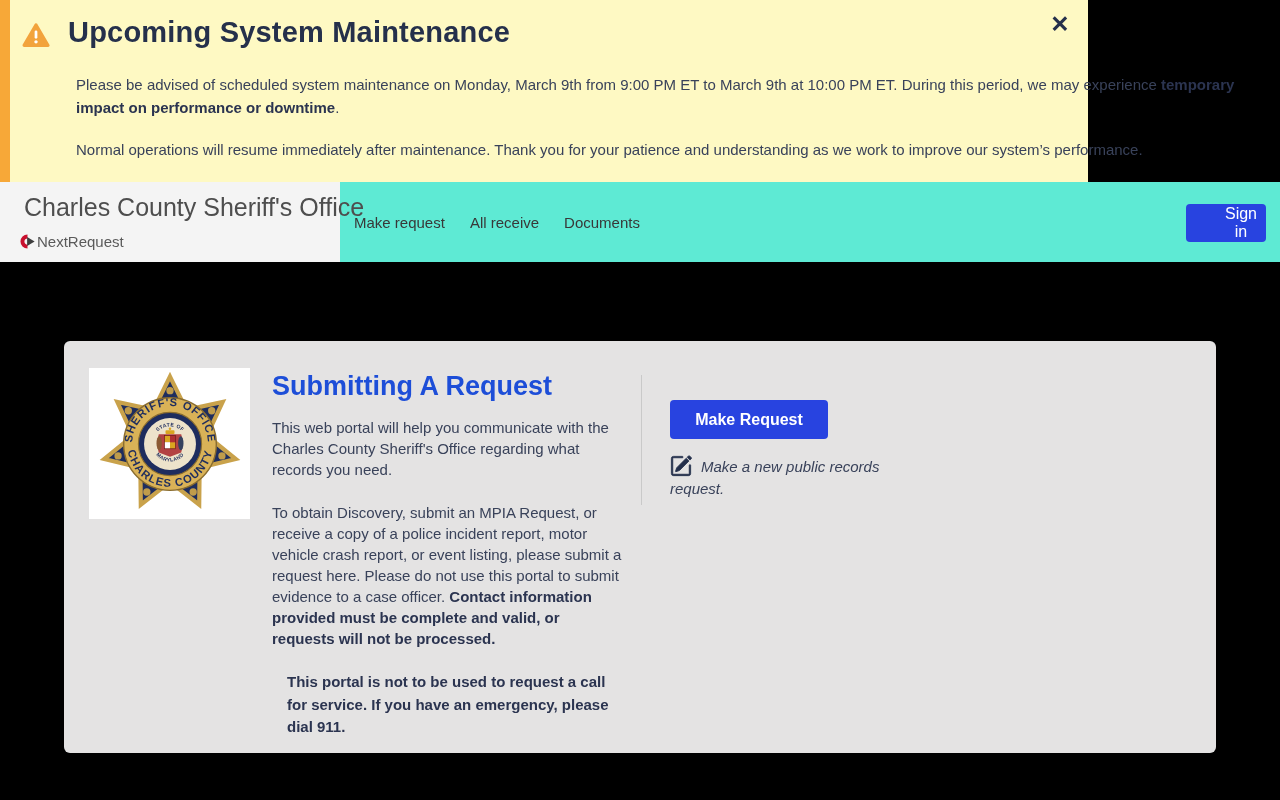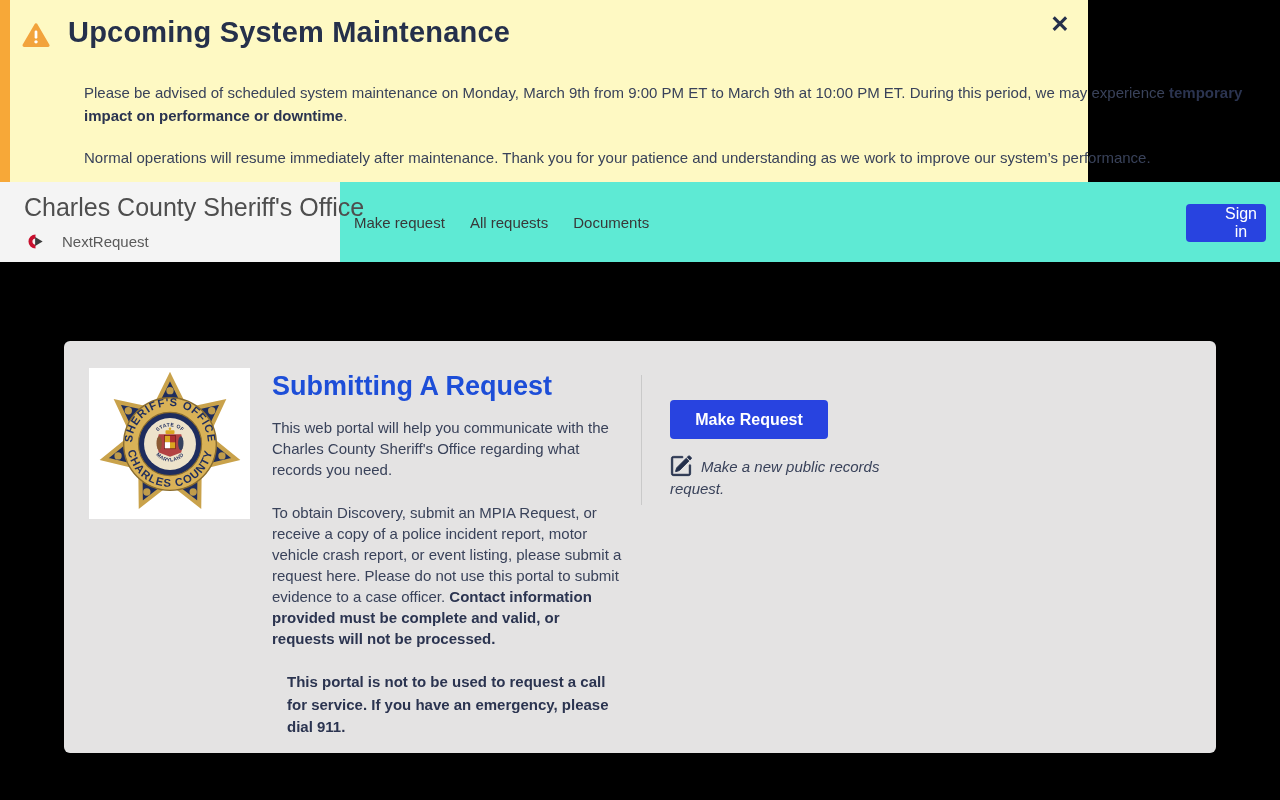--- a/index.html
+++ b/index.html
@@ -9,30 +9,30 @@
     background:#000; font-family:"Liberation Sans", sans-serif;
     -webkit-font-smoothing:antialiased;
   }
 
   
   .banner { position:absolute; top:0; left:0; width:1088px; height:182px; background:#fef9c3; z-index:3; }
   .banner-accent { position:absolute; left:0; top:0; width:10px; height:182px; background:#F7A838; }
   .warning-icon { position:absolute; left:22px; top:23px; width:28px; height:25px; }
   .banner-title { position:absolute; left:68px; top:16px; margin:0; font-size:29px; font-weight:600; color:#25304B; letter-spacing:.2px; }
   .banner-close { position:absolute; right:12px; top:8px; width:32px; height:32px; border:none; background:transparent; color:#25304B; font-size:23px; font-weight:700; cursor:pointer; line-height:32px; padding:0; }
-  .banner-p { position:absolute; left:68px; width:1182px; margin:16px; font-size:15px; line-height:23px; color:#39425A; }
+  .banner-p { position:absolute; left:68px; width:1182px; margin:8px; font-size:15px; line-height:23px; color:#39425A; }
   .banner-p b, .banner-p strong { color:#2B3450; font-weight:700; }
   .banner-p1 { top:65px; }
   .banner-p2 { top:130px; }
 
   
   .header { position:absolute; top:182px; left:0; width:1280px; height:80px; background:#5eead4; z-index:2; }
   .logo-area { position:absolute; left:0; top:0; width:340px; height:80px; background:#F4F4F4; cursor:pointer; }
   .org-name { position:absolute; left:24px; top:11px; font-size:25px; font-weight:400; color:#4E4E4E; white-space:nowrap; }
-  .brand-row { position:absolute; left:26px; top:51px; display:flex; align-items:center; gap:17px;text-align:center; }
+  .brand-row { position:absolute; left:18px; top:51px; display:flex; align-items:center; gap:0;text-align:center; }
   .brand-icon { width:19px; height:15px; display:block; }
   .brand-text { font-size:15px; color:#5A5A5A; }
   .nav { position:absolute; left:354px; top:0; height:80px; display:flex; align-items:center; gap:25px; }
   .nav-link { font-size:15px; color:#383838; cursor:pointer; background:none; border:none; padding:0; font-family:inherit; }
   .signin-btn { position:absolute; right:14px; top:22px; width:80px; height:38px; background:#2843E0; color:#fff; border:none; border-radius:4px; font-size:16px; font-family:inherit; cursor:pointer;padding-left:36px; }
 
   
   .main { position:absolute; top:262px; left:0; width:1280px; height:538px; background:#000; }
   .card { position:absolute; left:64px; top:79px; width:1152px; height:412px; background:#E4E3E3; border-radius:6px; }
   .badge-box { position:absolute; left:25px; top:27px; width:161px; height:151px; background:#fff; display:flex; align-items:center; justify-content:center; }
@@ -79,21 +79,21 @@
       <svg class="brand-icon" viewBox="0 0 20 16" aria-hidden="true">
         <path d="M10 2.6 A 5.4 5.4 0 1 0 10 13.4" fill="none" stroke="#C8102E" stroke-width="4.2"></path>
         <path d="M9.6 3.1 L17.6 8 L9.6 12.9 Z" fill="#3D3D3D"></path>
       </svg>
       <span class="brand-text">NextRequest</span>
     </div>
   </div>
 
   <nav class="nav">
     <button class="nav-link">Make request</button>
-    <button class="nav-link">All requests</button>
+    <button class="nav-link">All receive</button>
     <button class="nav-link">Documents</button>
   </nav>
 
   <button class="signin-btn">Sign in</button>
 </div>
 
 <div class="main">
   <div class="card">
 
     <div class="badge-box">

